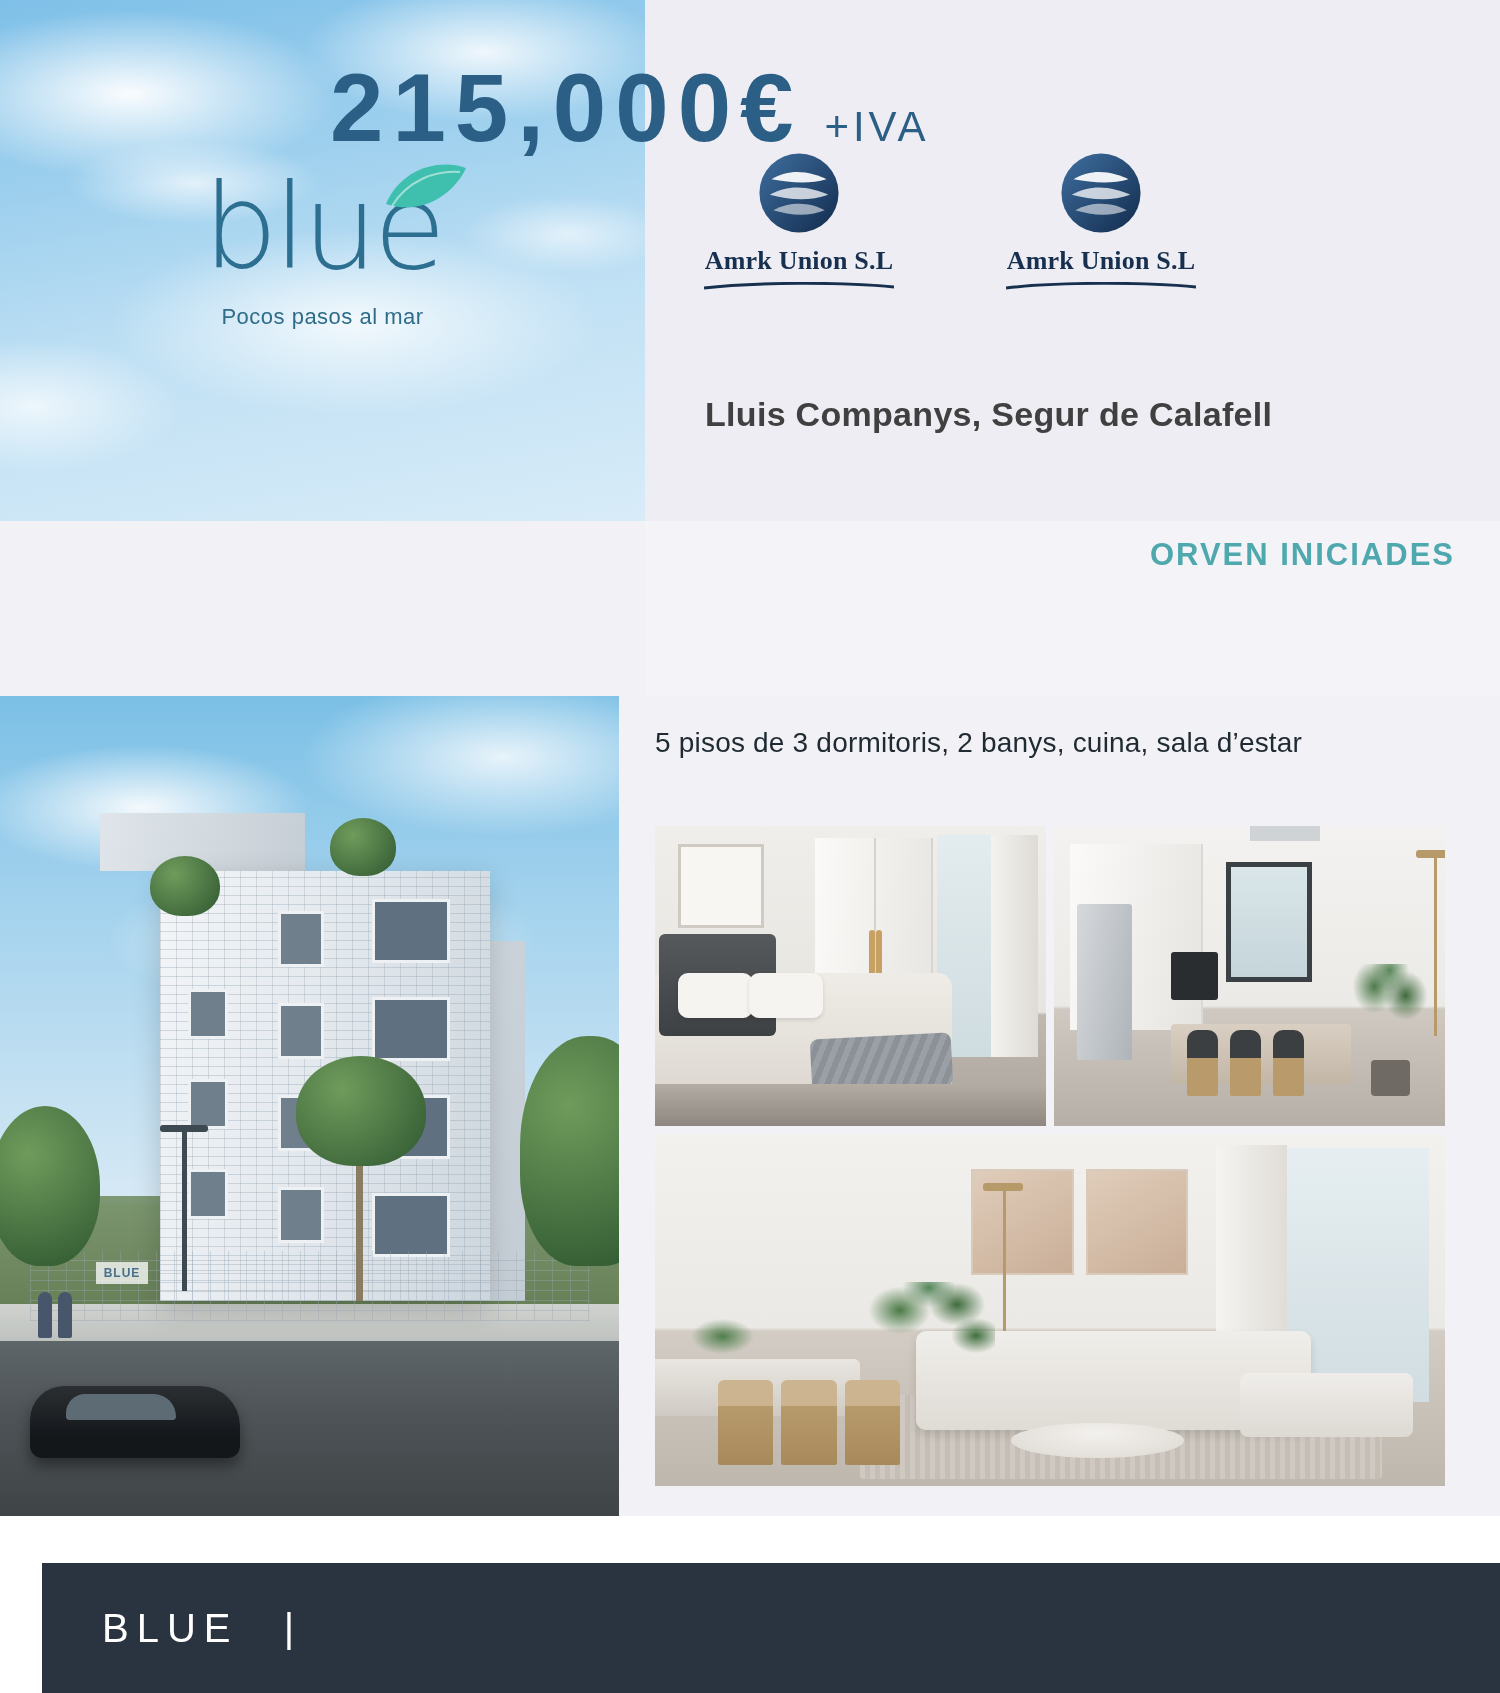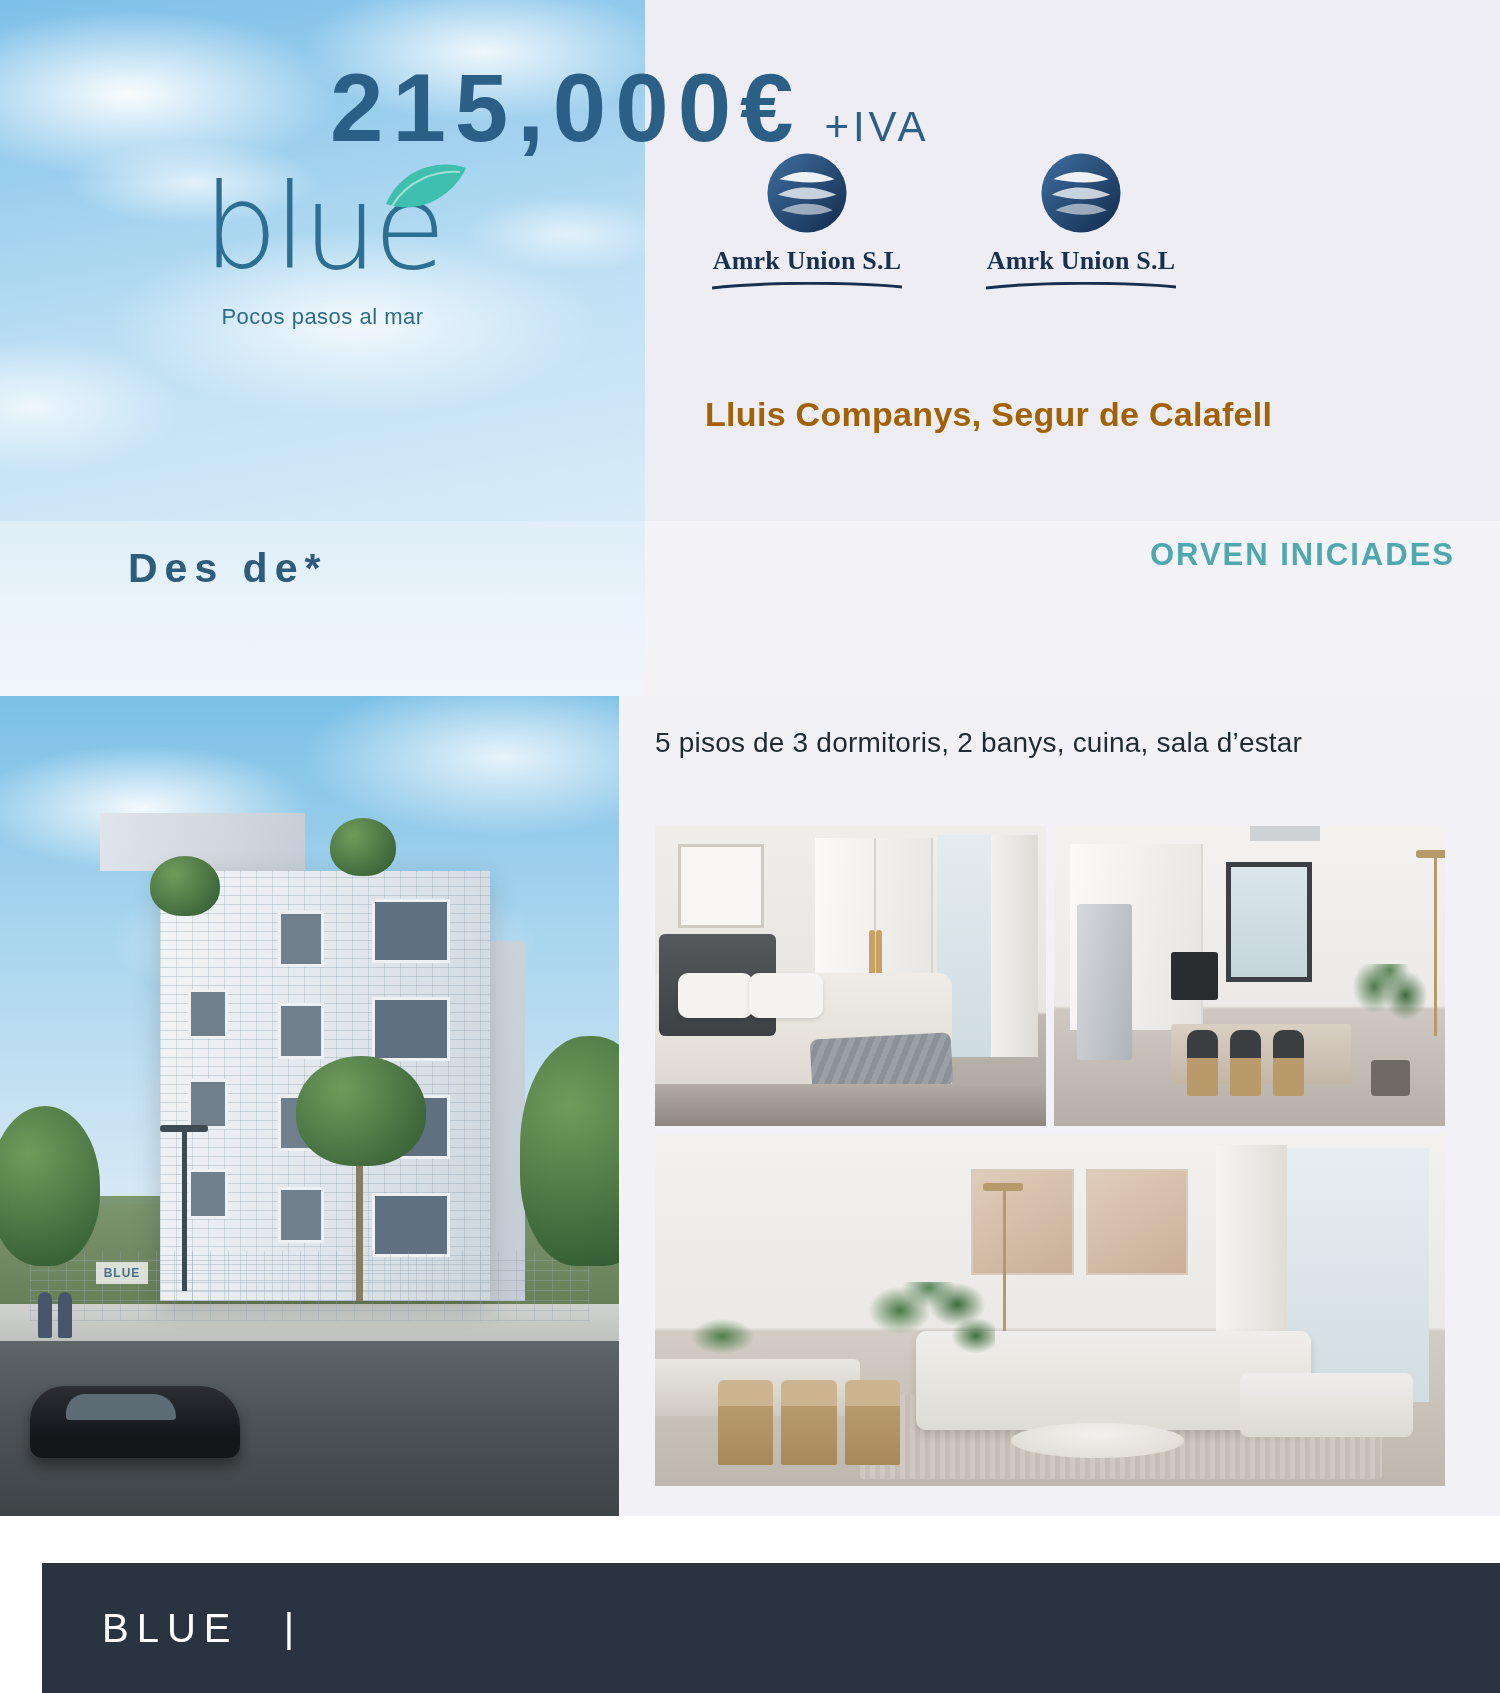--- a/index.html
+++ b/index.html
@@ -74,25 +74,25 @@
 
   
   .top-right {
     position: absolute;
     left: 645px; top: 0;
     width: 855px; height: 521px;
     background: #ededf3;
   }
   .logo-row {
     position: absolute;
-    left: 57px; top: 150px;
+    left: 49px; top: 150px;
     width: 760px;
     display: flex;
     justify-content: flex-start;
-    gap: 64px;
+    gap: 92px;
   }
   .partner {
     width: 210px;
     text-align: center;
   }
   .globe {
     width: 86px; height: 86px;
     margin: 0 auto 6px;
   }
   .partner-name {
@@ -105,21 +105,21 @@
   .partner-rule {
     margin: 4px auto 0;
     width: 190px; height: 8px;
   }
 
   .address {
     position: absolute;
     left: 60px; top: 395px;
     font-size: 34px;
     font-weight: 700;
-    color: #a16207;
+    color: #404040;
     letter-spacing: .3px;
   }
 
   
   .price-left {
     position: absolute;
     left: 0; top: 521px;
     width: 645px; height: 175px;
     background: linear-gradient(180deg, #dfeef8 0%, #eaf4fb 55%, #f1f6fa 100%);
   }
@@ -625,23 +625,20 @@
         <svg class="partner-rule" viewBox="0 0 190 8">
           <path d="M0 6 C50 0 140 0 190 5" stroke="#17304f" stroke-width="3" fill="none"></path>
         </svg>
       </div>
 
     </div>
 
     <div class="address">Lluis Companys, Segur de Calafell</div>
   </div>
 
-  <div class="price-left">
-    <div class="desde">Des de*</div>
-  </div>
 
   <div class="price-right">
     <div class="obres">ORVEN INICIADES</div>
   </div>
 
   <div class="price-main">
     <span class="price-num">215,000€</span>
     <span class="price-iva">+IVA</span>
   </div>
 

